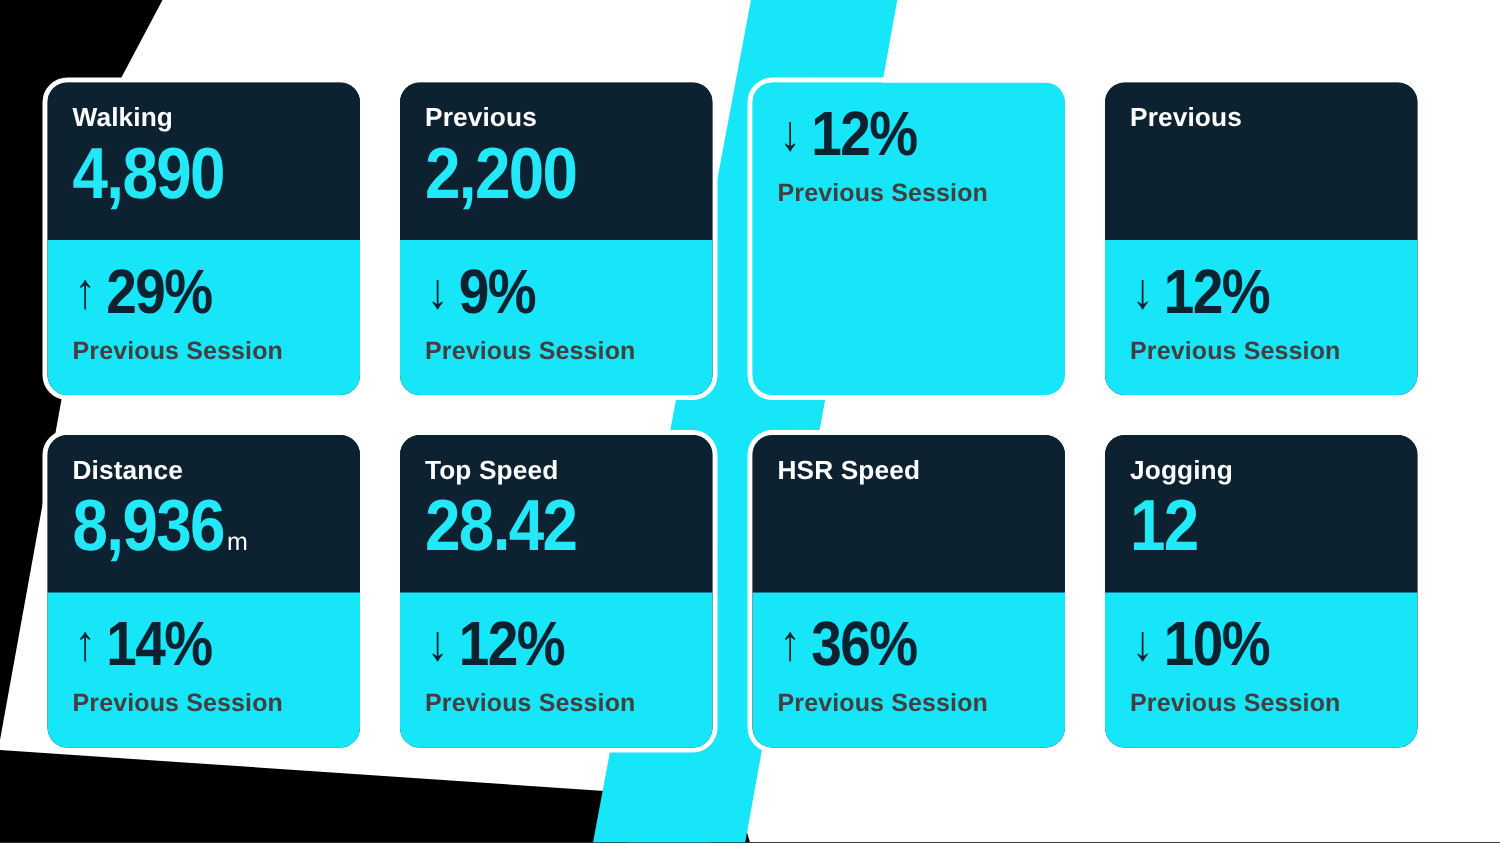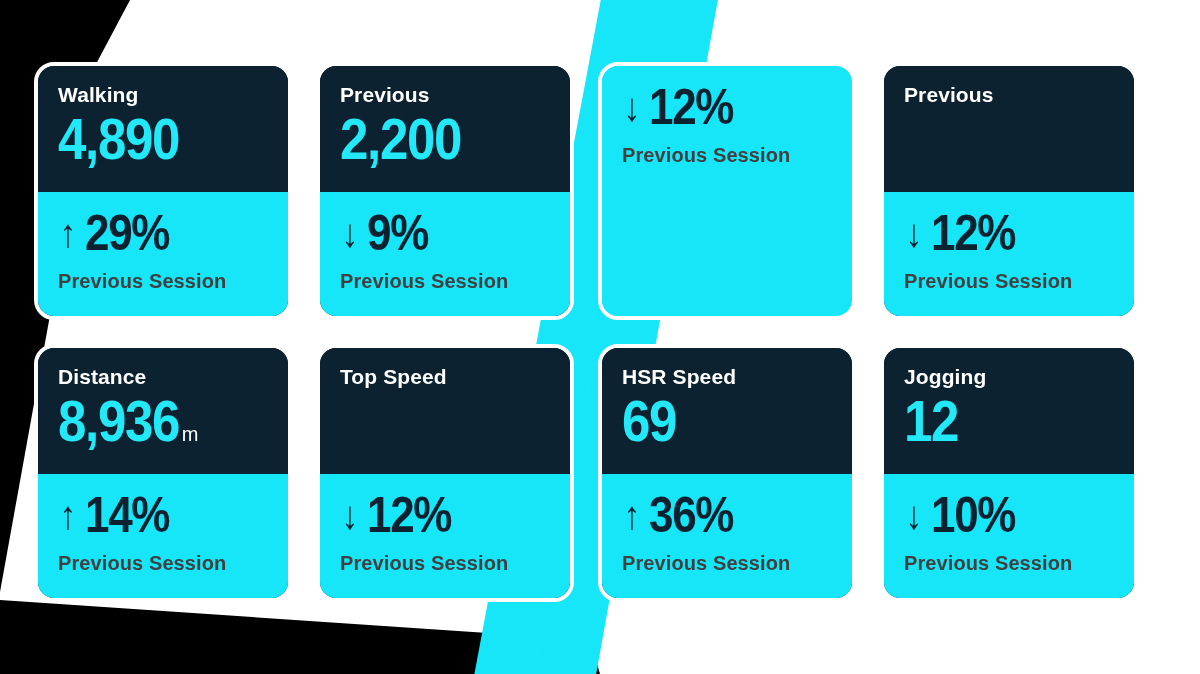--- a/index.html
+++ b/index.html
@@ -240,37 +240,37 @@
           <span class="delta-arrow">↑</span>
           <span class="delta-pct">14%</span>
         </div>
         <div class="delta-caption">Previous Session</div>
       </div>
     </div>
 
     <div class="stat-card">
       <div class="card-top">
         <div class="card-title">Top Speed</div>
+        <div class="card-value-row">
+          <span class="card-value">28.42</span>
+
+        </div>
       </div>
       <div class="card-bottom">
         <div class="delta-row">
           <span class="delta-arrow">↓</span>
           <span class="delta-pct">12%</span>
         </div>
         <div class="delta-caption">Previous Session</div>
       </div>
     </div>
 
     <div class="stat-card">
       <div class="card-top">
         <div class="card-title">HSR Speed</div>
-        <div class="card-value-row">
-          <span class="card-value">69</span>
-
-        </div>
       </div>
       <div class="card-bottom">
         <div class="delta-row">
           <span class="delta-arrow">↑</span>
           <span class="delta-pct">36%</span>
         </div>
         <div class="delta-caption">Previous Session</div>
       </div>
     </div>
 

